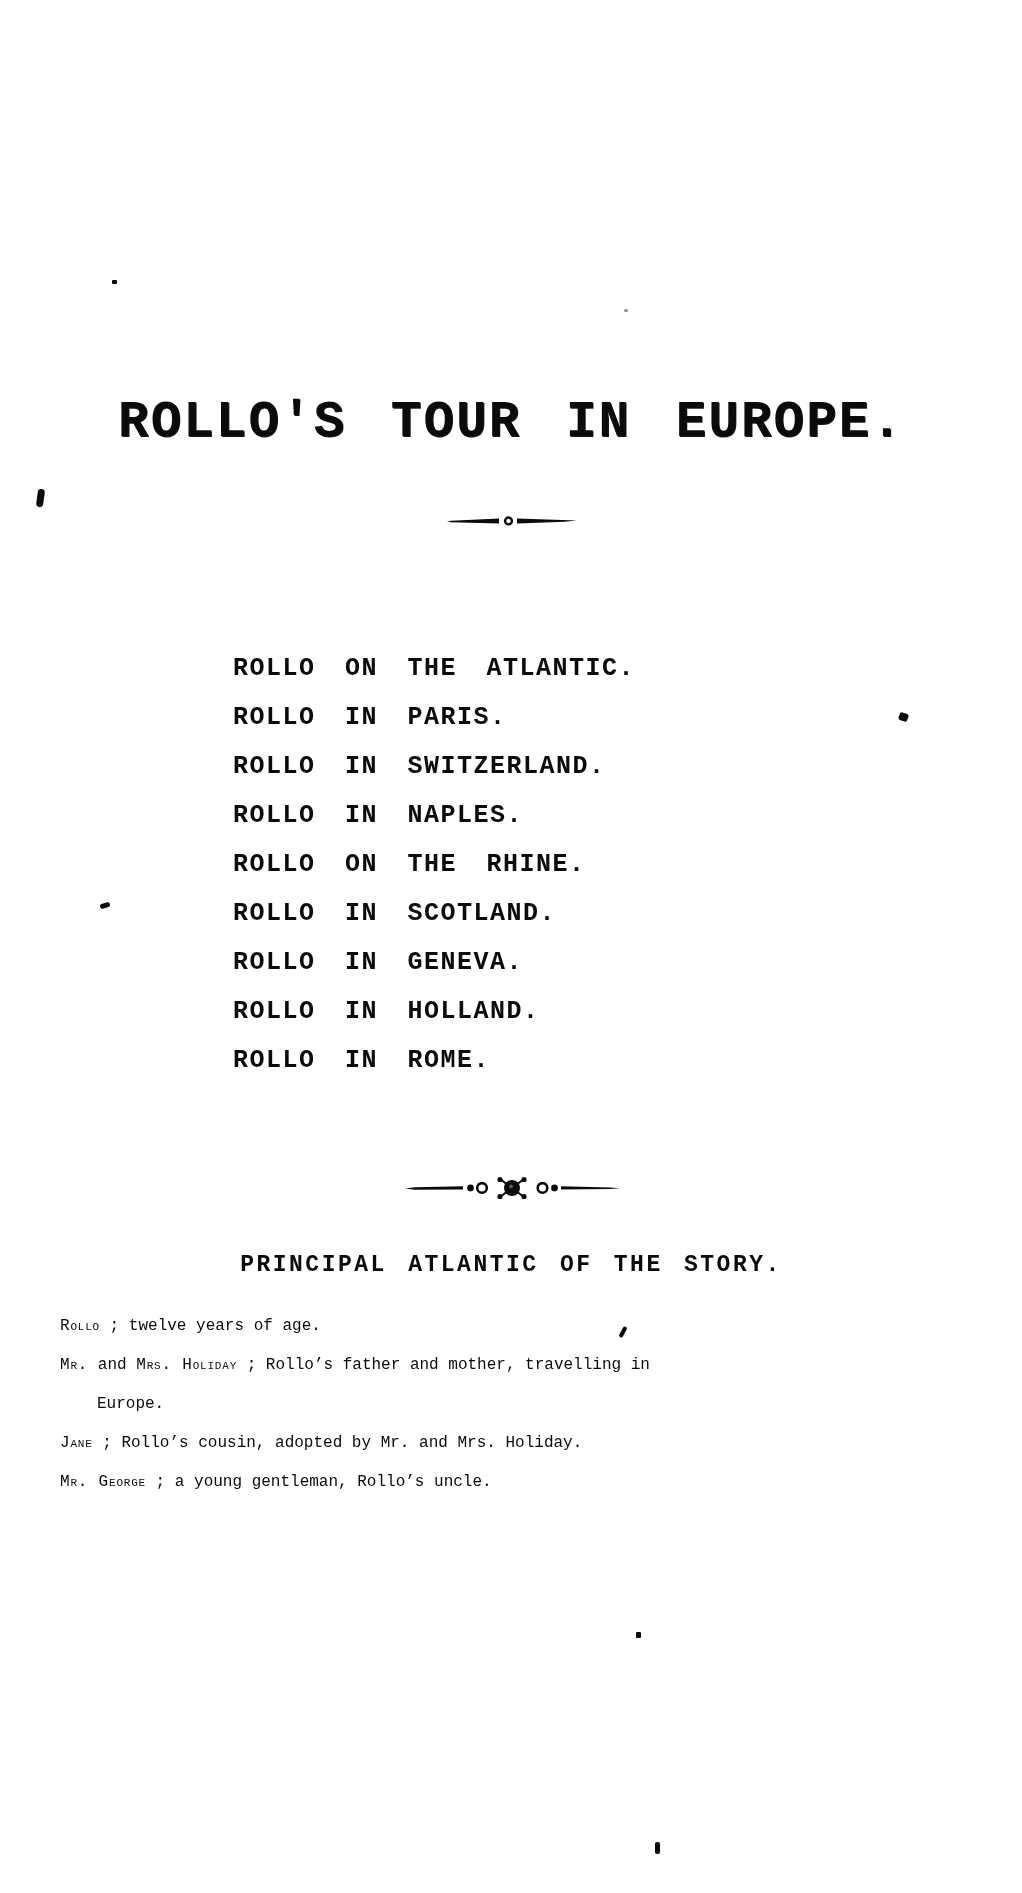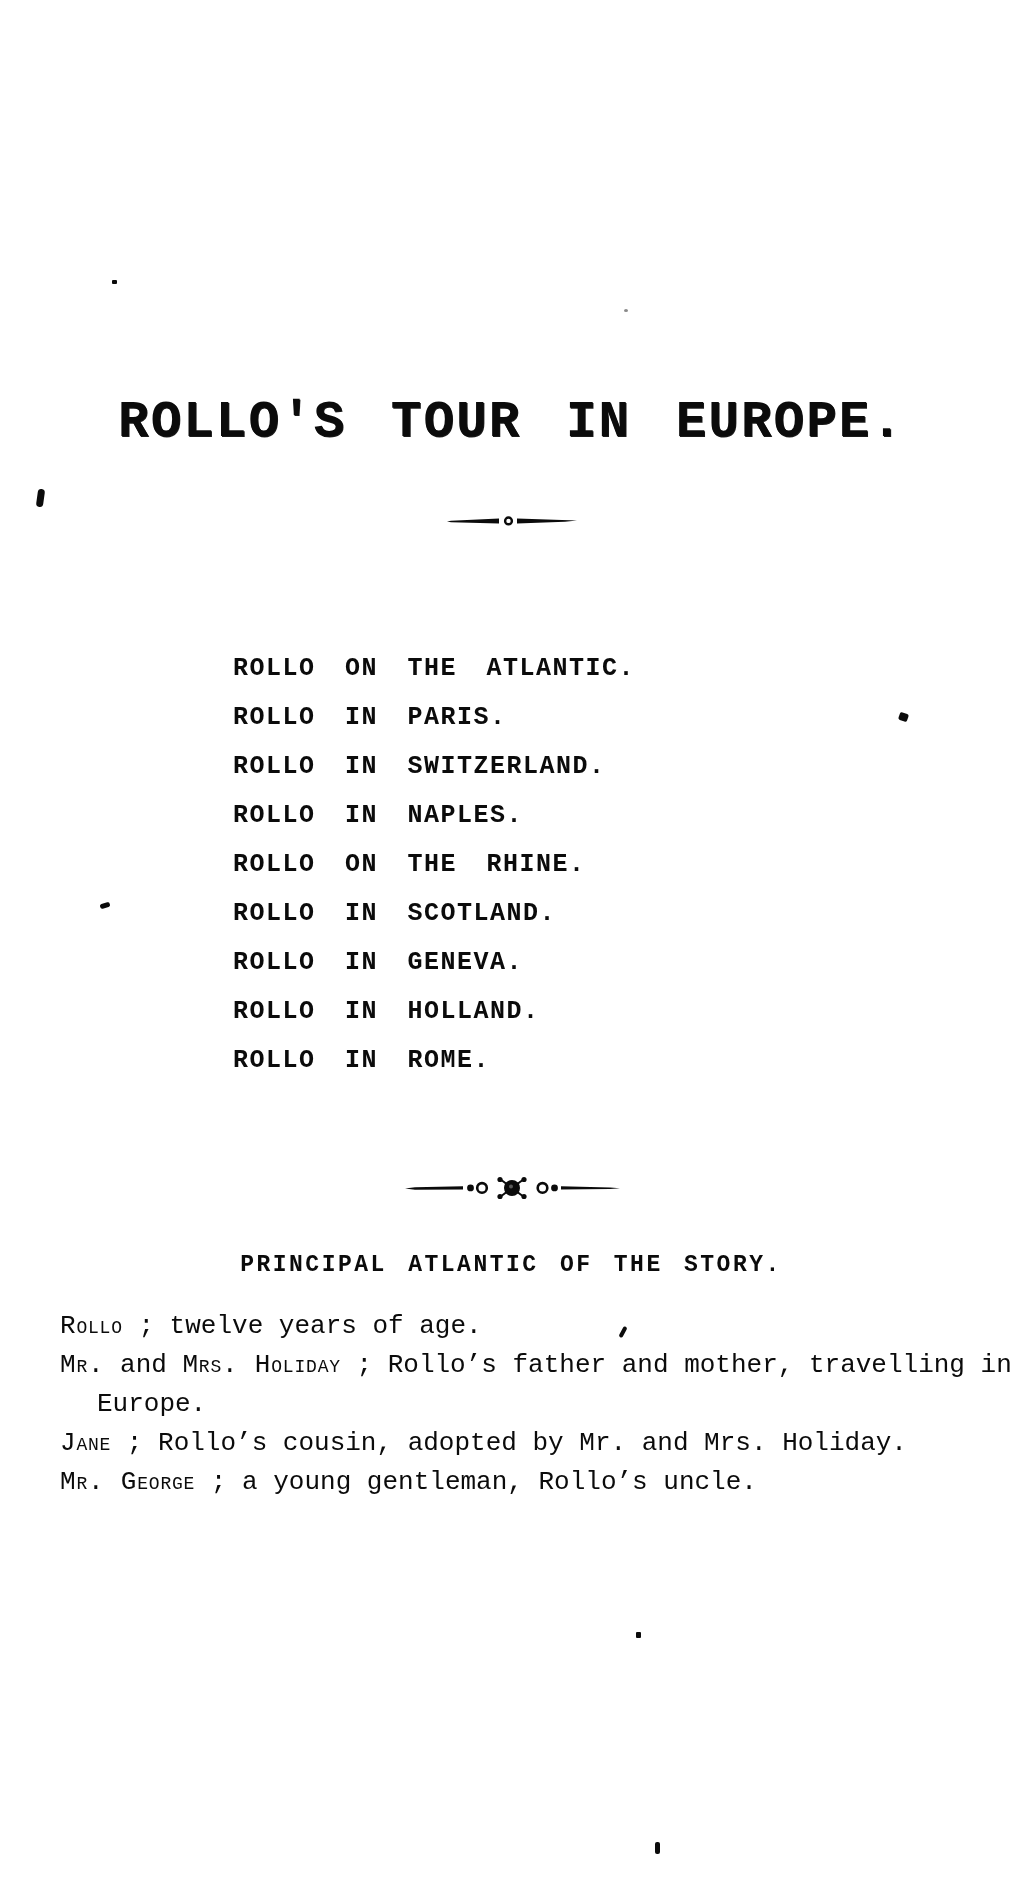--- a/index.html
+++ b/index.html
@@ -46,21 +46,21 @@
   
   .persons-heading {
     position: absolute; top: 1252px; left: 0; right: 0;
     text-align: center;
     font-size: 23px; font-weight: bold;
     letter-spacing: 2.5px; word-spacing: 5px;
     white-space: nowrap;
   }
   .persons {
     position: absolute; left: 60px; top: 1307px; width: 910px;
-    font-size: 26px; line-height: 39px;
+    font-size: 16px; line-height: 39px;
   }
   .persons p { margin: 0; white-space: nowrap; }
   .sc { font-variant: small-caps; letter-spacing: 0.8px; }
   .it { font-style: italic; }
   .cont { display: inline-block; padding-left: 37px; }
 
   
   .speck { position: absolute; background: #0b0b0b; }
   .speck-1 { left: 112px; top: 280px; width: 5px; height: 4px; border-radius: 1px; }
   .speck-2 { left: 624px; top: 309px; width: 4px; height: 3px; background: #8a8a8a; border-radius: 50%; }

